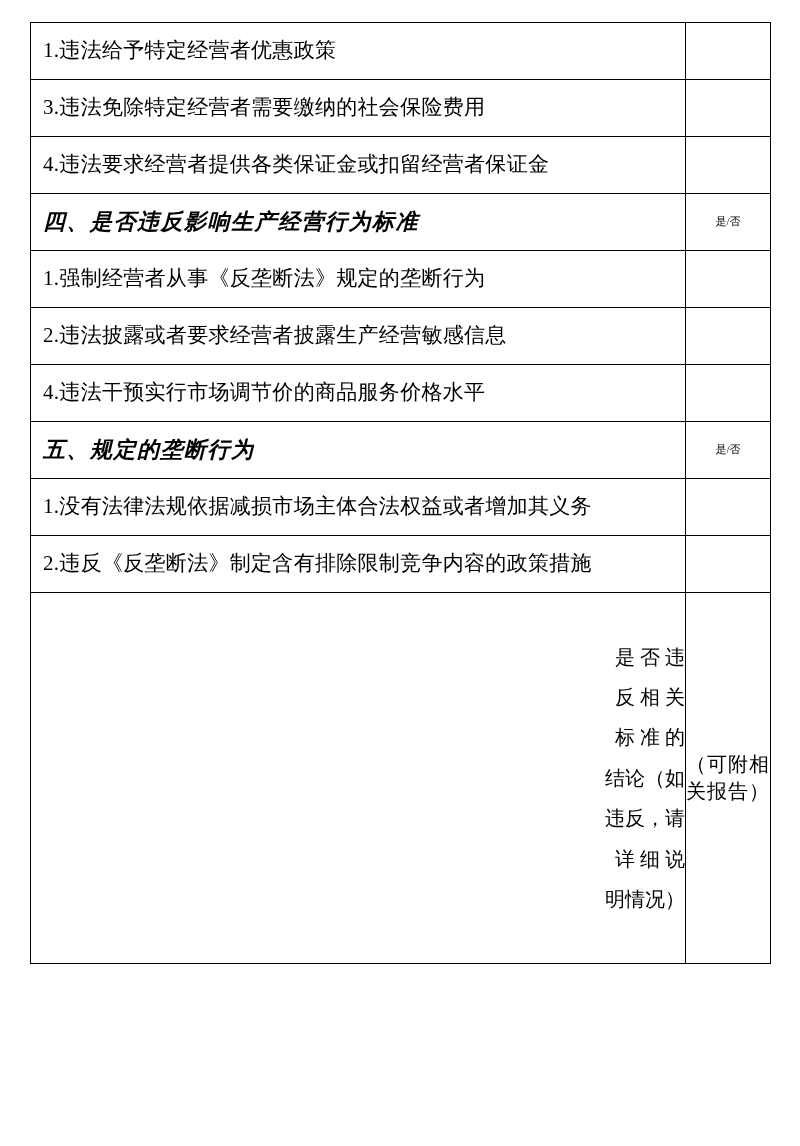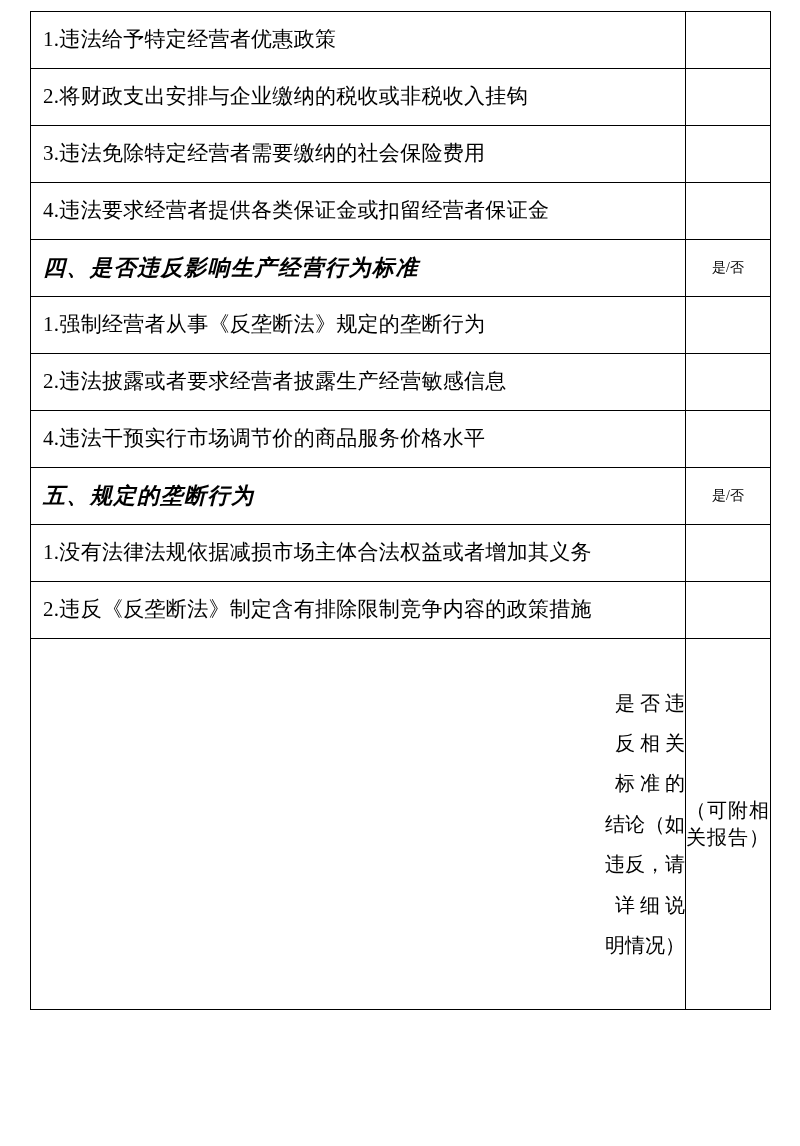--- a/index.html
+++ b/index.html
@@ -11,21 +11,21 @@
     width: 800px;
     height: 1146px;
     font-family: "Liberation Serif", "DejaVu Serif", serif;
     color: #000000;
   }
   .page {
     position: relative;
     width: 664px;
     height: 1146px;
     box-sizing: border-box;
-    padding: 11px 30px 30px 30px;
+    padding: 22px 30px 30px 30px;
   }
   table.form {
     width: 740px;
     border-collapse: collapse;
     table-layout: fixed;
   }
   table.form td {
     border: 1.6px solid #000000;
     padding: 0;
     vertical-align: middle;
@@ -43,21 +43,21 @@
   .row-section td.text-cell {
     height: 56px;
     padding: 0 8px 0 12px;
     font-size: 22px;
     font-weight: bold;
     letter-spacing: 1.5px;
     font-style: italic;
   }
   td.yn-cell {
     text-align: center;
-    font-size: 14px;
+    font-size: 11px;
     line-height: 1.2;
   }
   td.yn-empty { }
 
   
   .concl-label {
     width: 110px;
     vertical-align: top;
     padding: 12px 10px 10px 12px;
     font-size: 20px;
@@ -89,24 +89,20 @@
       <col class="col-text">
       <col class="col-yn">
     </colgroup>
     <tbody>
 
       <tr class="row-item">
         <td class="text-cell">1.违法给予特定经营者优惠政策</td>
         <td class="yn-cell yn-empty"></td>
       </tr>
 
-      <tr class="row-item">
-        <td class="text-cell">2.将财政支出安排与企业缴纳的税收或非税收入挂钩</td>
-        <td class="yn-cell yn-empty"></td>
-      </tr>
 
       <tr class="row-item">
         <td class="text-cell">3.违法免除特定经营者需要缴纳的社会保险费用</td>
         <td class="yn-cell yn-empty"></td>
       </tr>
 
       <tr class="row-item">
         <td class="text-cell">4.违法要求经营者提供各类保证金或扣留经营者保证金</td>
         <td class="yn-cell yn-empty"></td>
       </tr>

